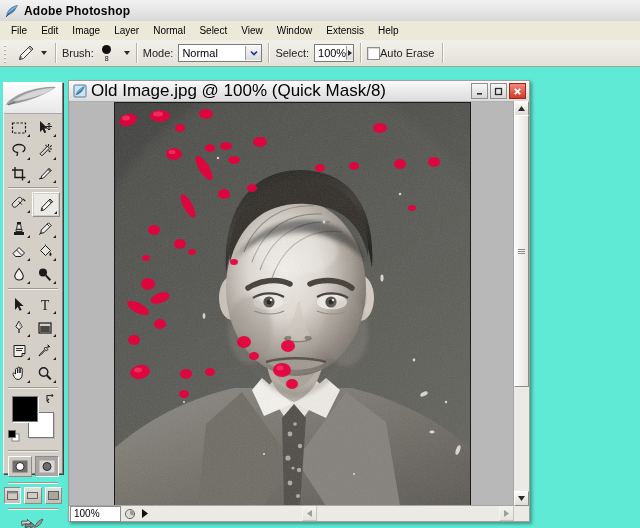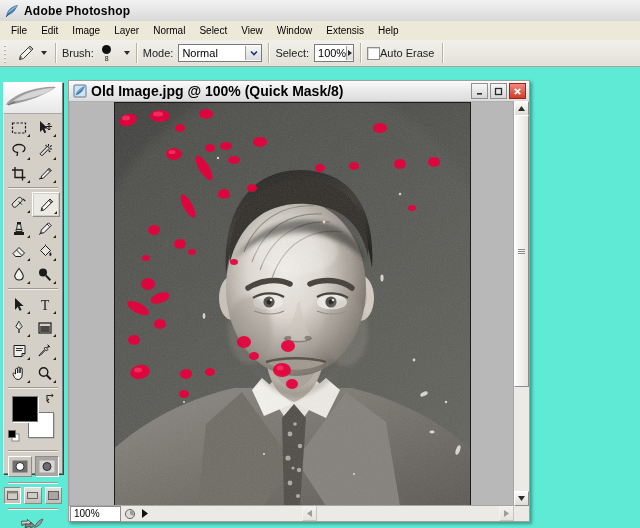--- a/index.html
+++ b/index.html
@@ -80,21 +80,21 @@
   .sm-btn.on{border-color:#8a8a8a;border-right-color:#fff;border-bottom-color:#fff;}
   .jump-row{display:flex;justify-content:center;gap:4px;padding:3px 0 2px 0;}
   .jump-btn{width:24px;height:20px;display:flex;align-items:center;justify-content:center;}
 
   
   .docwin{position:absolute;left:68px;top:80px;width:460px;height:440px;
       background:#d4d0c8;border:1px solid #a0a0a0;box-shadow:2px 2px 3px rgba(0,0,0,.35);}
   .doc-title{height:20px;background:linear-gradient(to bottom,#fbfbfb 0%,#ebebeb 45%,#dcdcdc 100%);
       border-bottom:1px solid #9e9e9e;display:flex;align-items:center;padding:0 2px;}
   .doc-ico{width:14px;height:14px;margin:0 4px 0 2px;position:relative;}
-  .doc-title-txt{font-weight:bold;font-size:14px;flex:1;white-space:nowrap;overflow:hidden;}
+  .doc-title-txt{font-weight:normal;font-size:17px;flex:1;white-space:nowrap;overflow:hidden;}
   .winbtns{display:flex;gap:2px;align-items:center;padding-right:1px;}
   .wbtn{width:15px;height:14px;background:linear-gradient(to bottom,#f7f7f7,#d6d6d6);
       border:1px solid #8f8f8f;display:flex;align-items:center;justify-content:center;}
   .wbtn.close{background:linear-gradient(to bottom,#f08a7e,#d23b28);border-color:#9c2515;color:#fff;
       font-weight:bold;font-size:11px;line-height:11px;}
   .doc-body{position:absolute;left:0;top:20px;right:0;bottom:0;background:#b0b0b0;}
   .canvas-scroll{position:absolute;left:1px;top:1px;right:15px;bottom:15px;background:#b8b8b8;overflow:hidden;}
   .photo{position:absolute;left:44px;top:0;width:357px;height:404px;}
   .vscroll{position:absolute;right:0;top:0;width:15px;bottom:15px;background:#eceae4;border-left:1px solid #a6a6a6;}
   .hscroll{position:absolute;left:0;bottom:0;right:15px;height:15px;background:#eceae4;border-top:1px solid #a6a6a6;}

